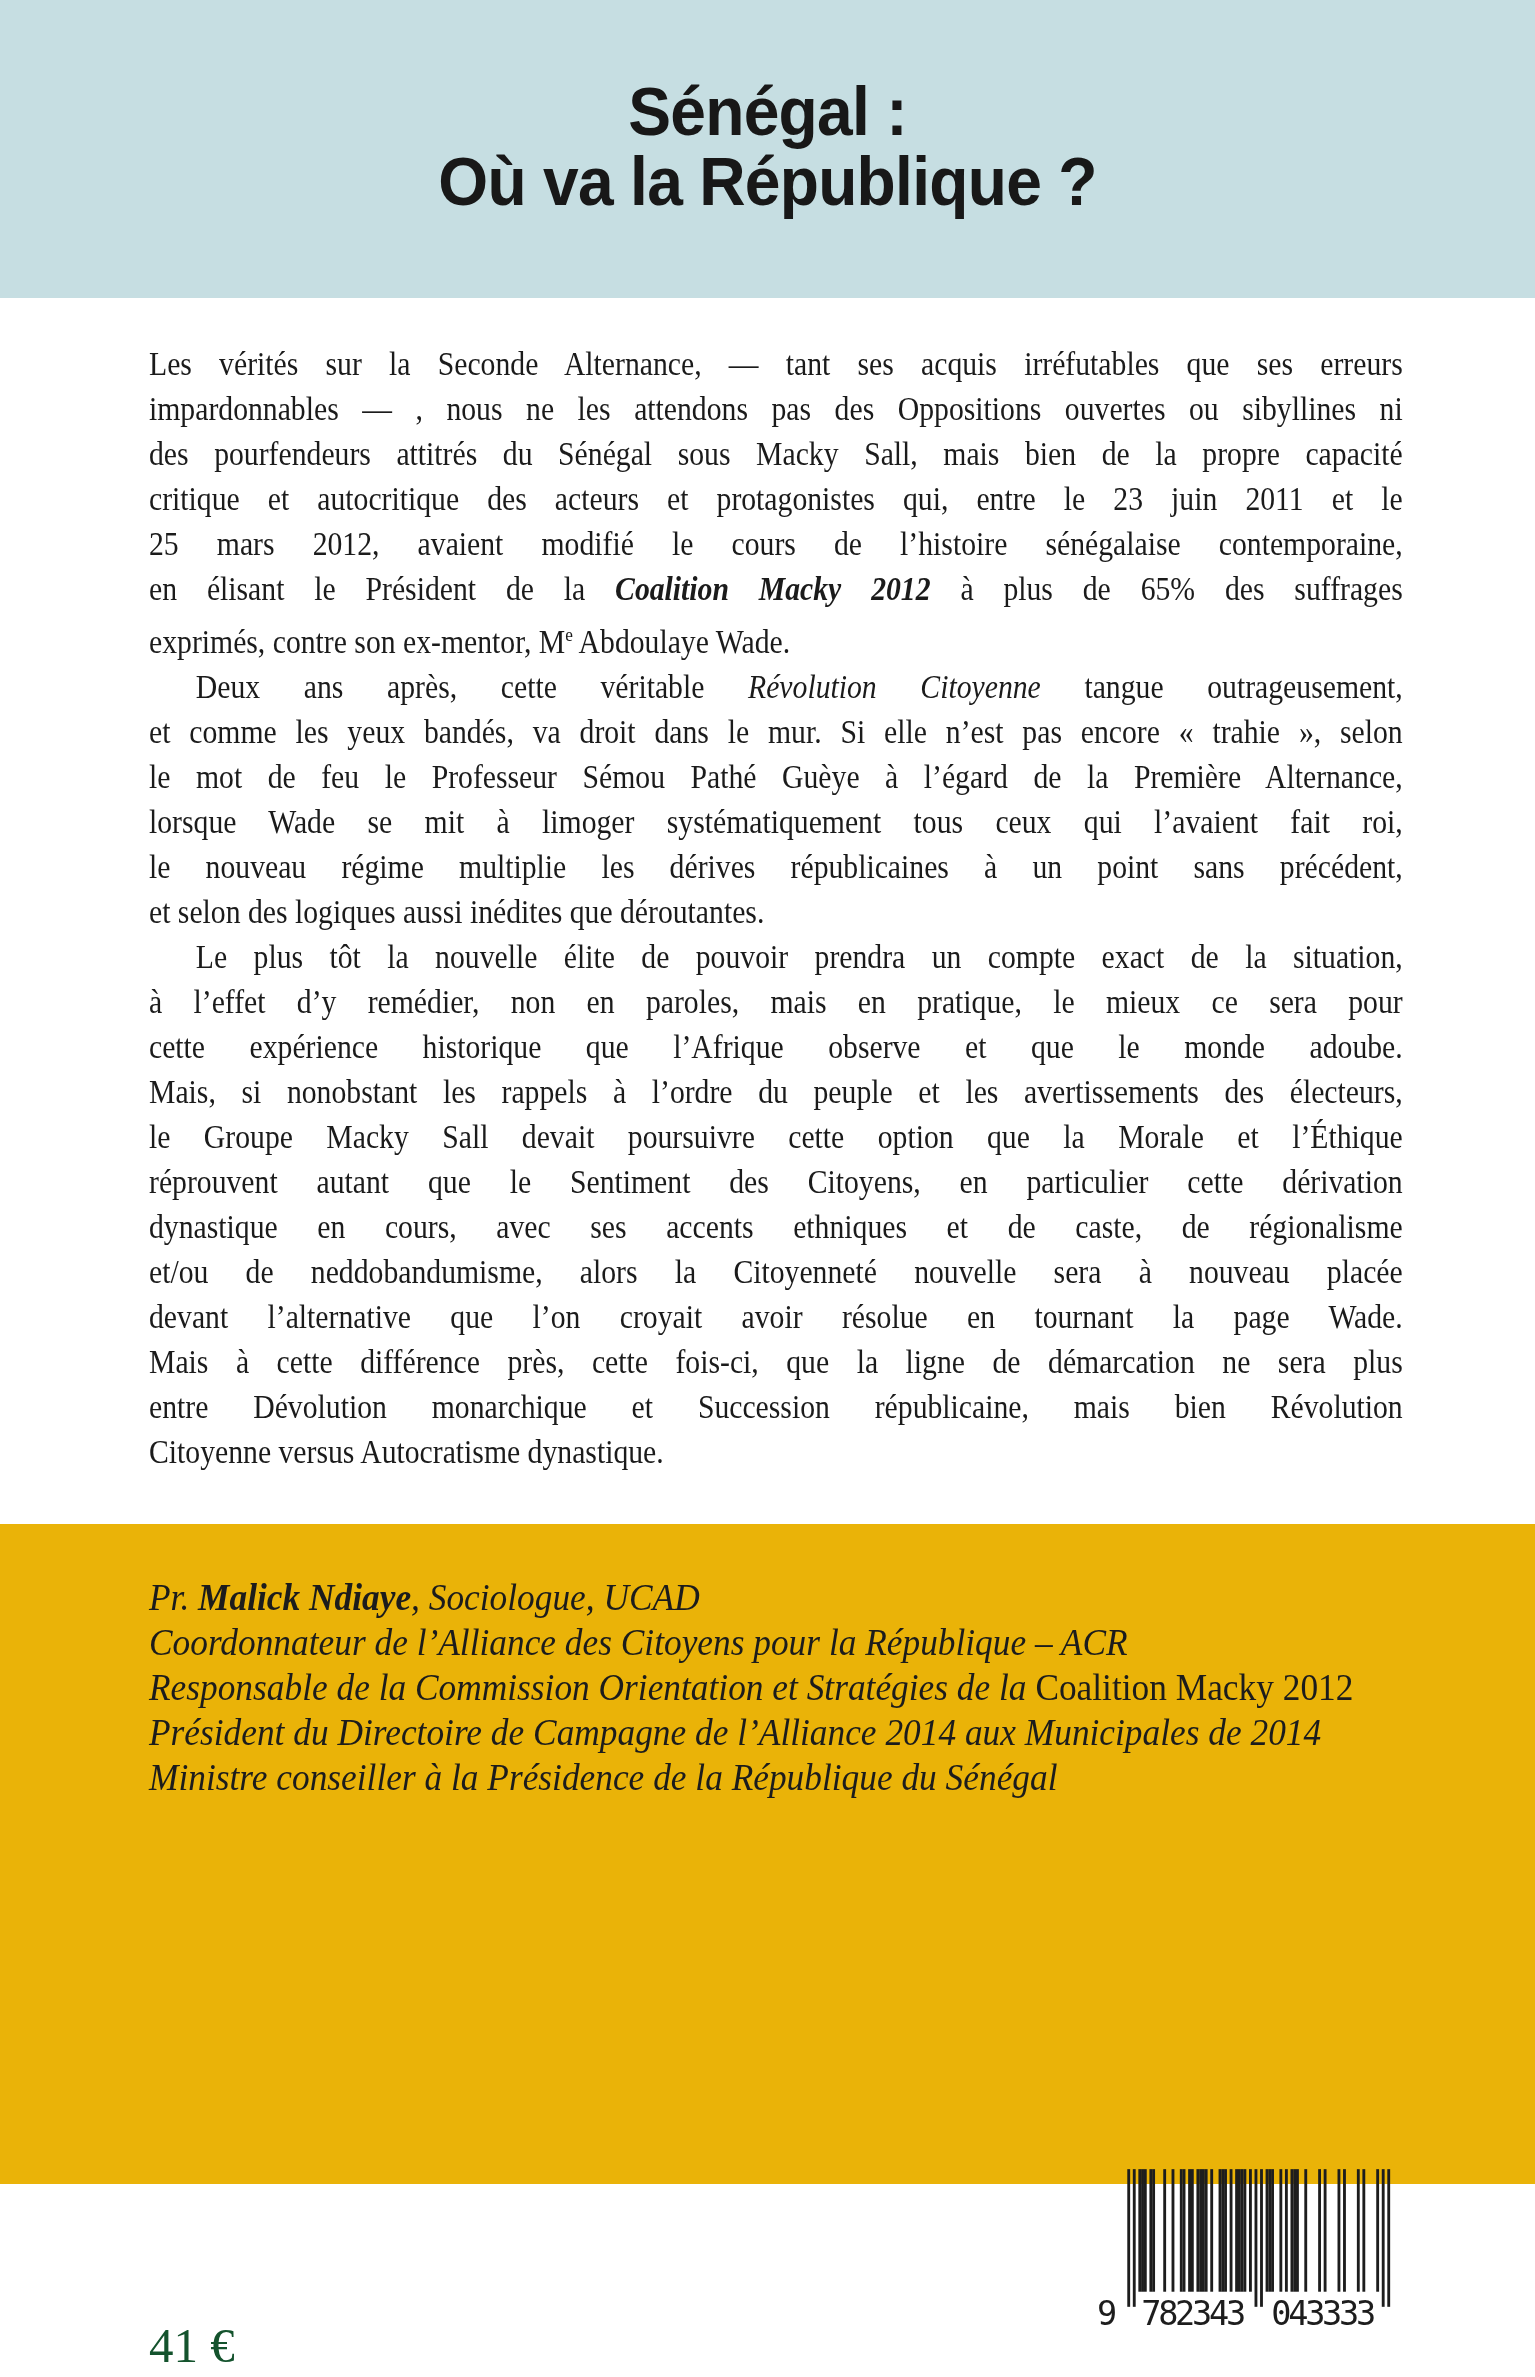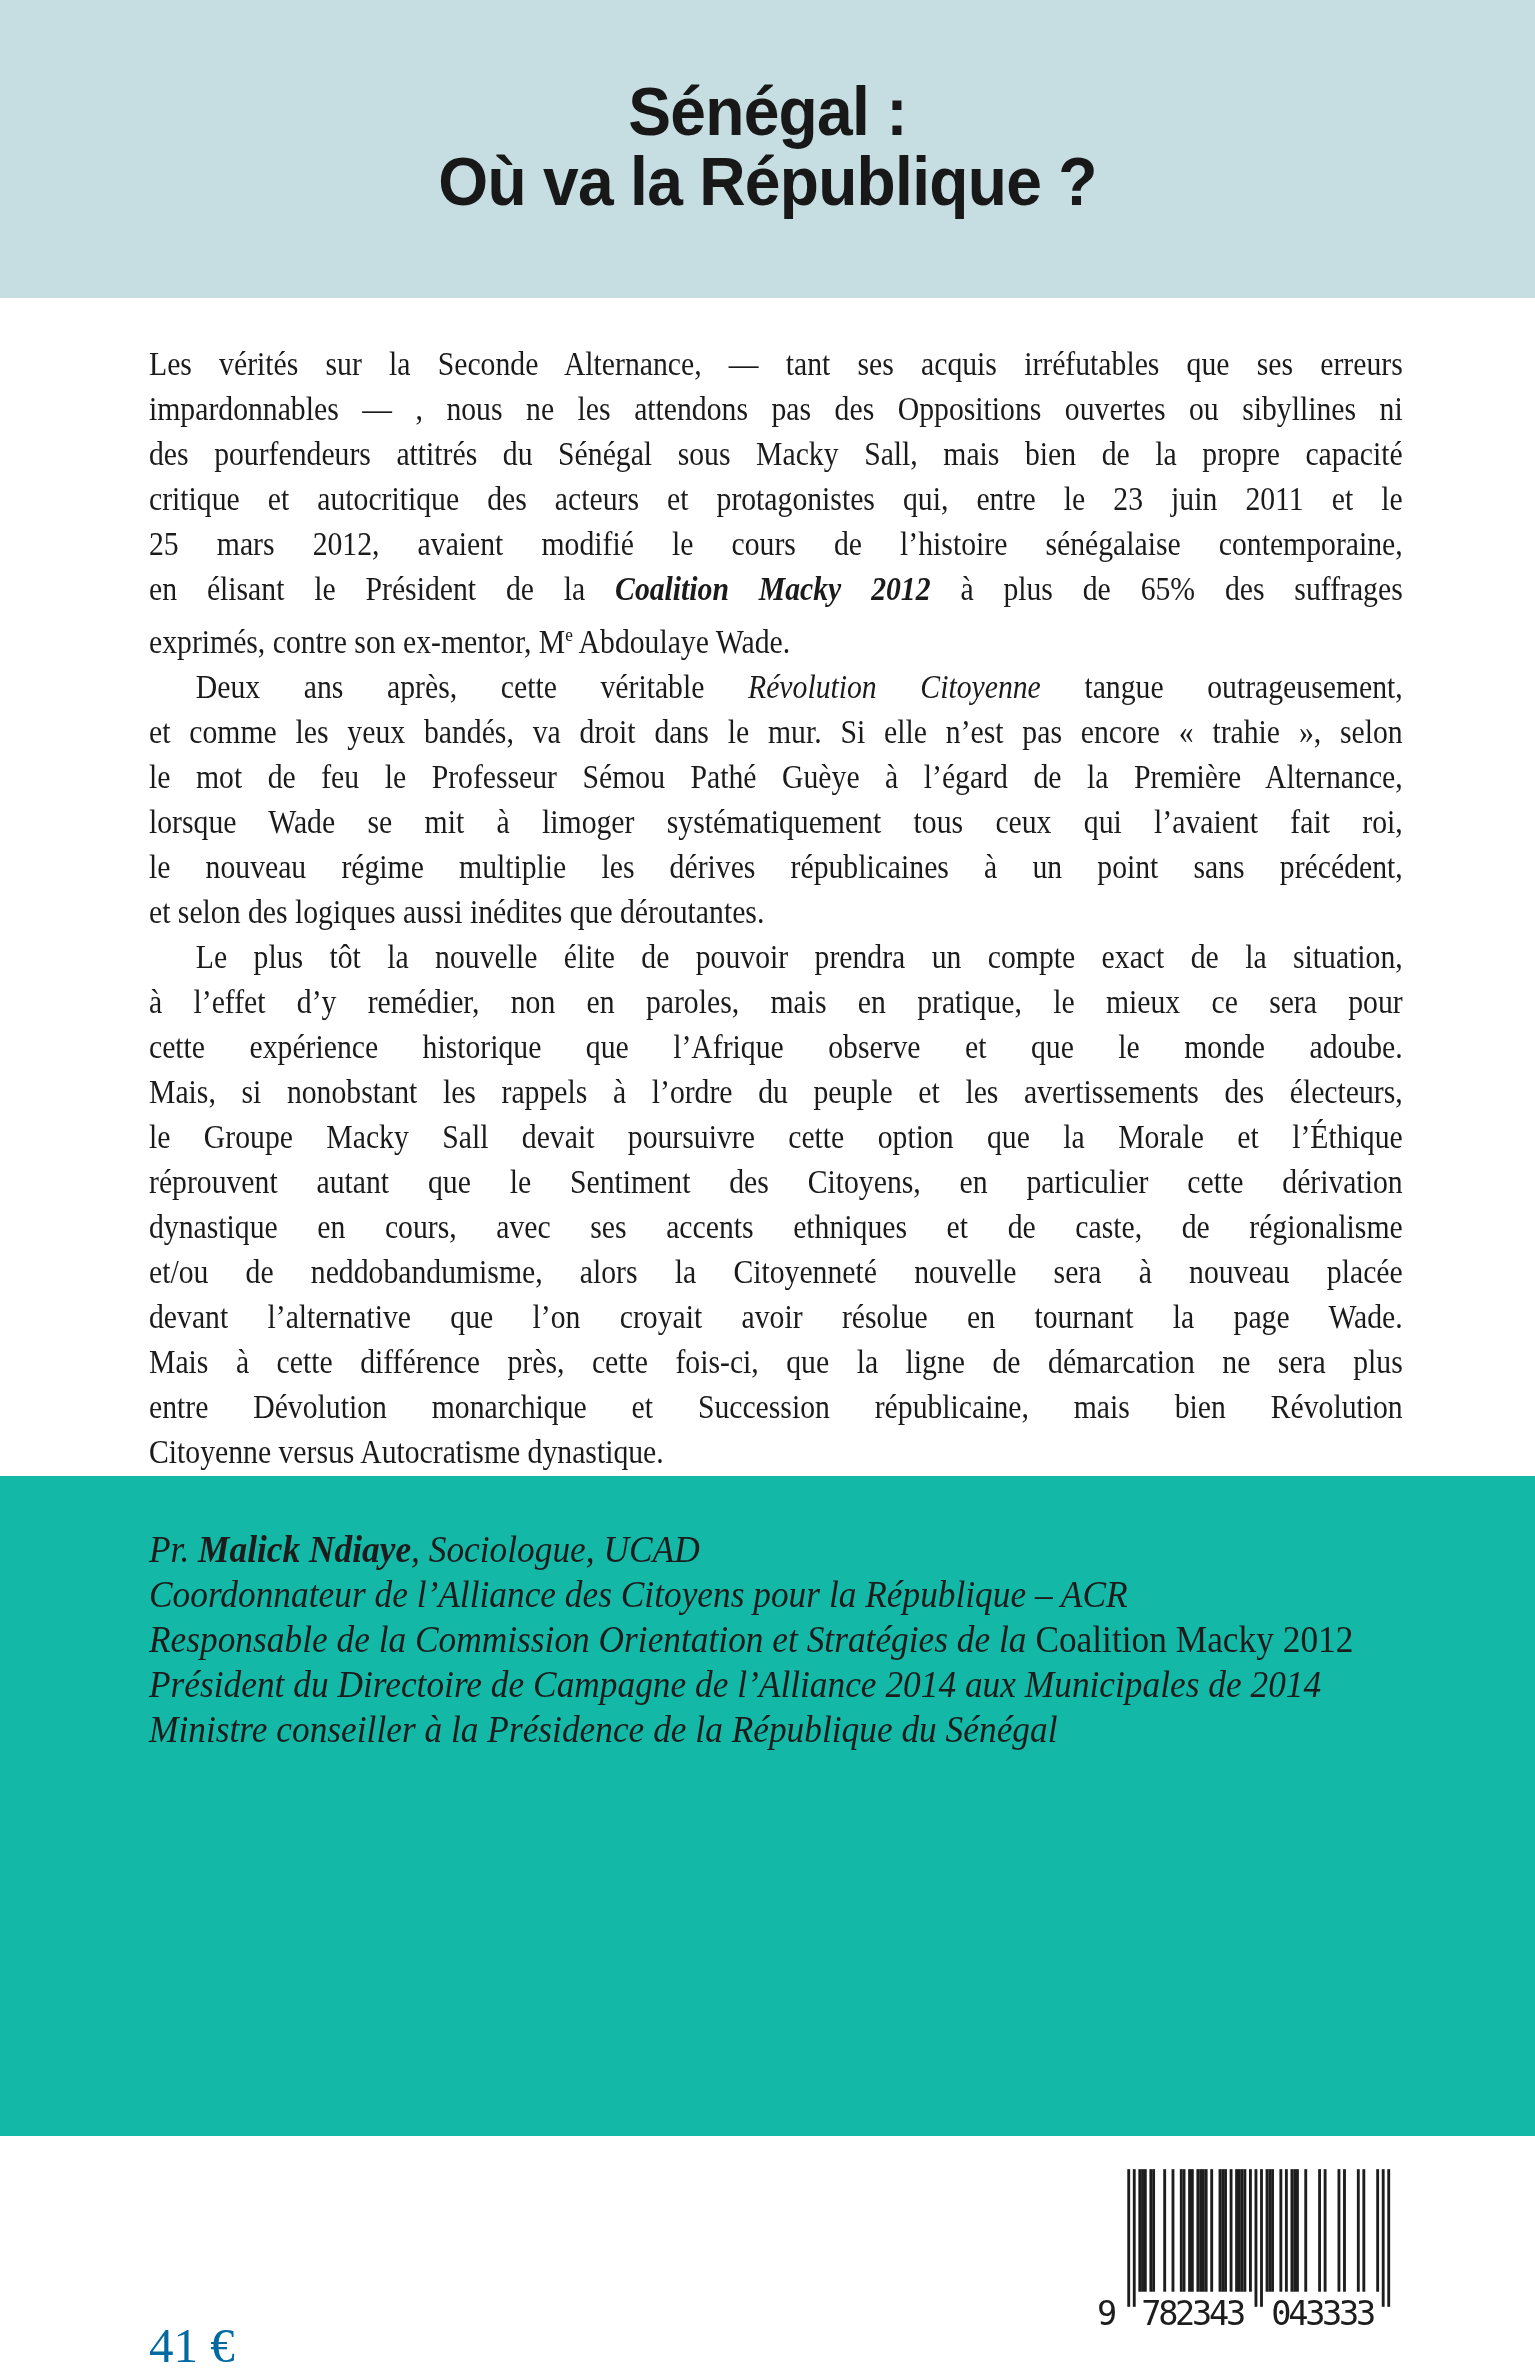--- a/index.html
+++ b/index.html
@@ -27,21 +27,21 @@
   .bi{font-weight:bold;font-style:italic;}
   .i{font-style:italic;}
   .rm{font-style:normal;}
   sup{font-size:0.58em;}
   .author-block{
     position:absolute;left:149px;top:51px;width:1426px;
     font-size:38px;line-height:45px;
     transform:scaleX(0.93);transform-origin:0 0;color:#1c1c1c;
   }
   .isbn{position:absolute;left:149px;top:2252px;font-size:49px;line-height:52px;color:#161616;}
-  .price{position:absolute;left:149px;top:2320px;font-size:49px;line-height:52px;color:#0369a1;}
+  .price{position:absolute;left:149px;top:2320px;font-size:49px;line-height:52px;color:#14532d;}
   .barcode{position:absolute;left:1082px;top:2169px;width:319px;height:164px;}
   .bc-digit{font-family:"DejaVu Sans Mono",monospace;font-size:40px;fill:#1d1d1d;}
 </style>
 </head>
 <body>
 
 <div class="page">
 
   <div class="band band-top" style="background: rgb(198, 222, 226);">
     <div class="title">
@@ -77,21 +77,21 @@
         <div class="line j"><span>réprouvent autant que le Sentiment des Citoyens, en particulier cette dérivation</span></div>
         <div class="line j"><span>dynastique en cours, avec ses accents ethniques et de caste, de régionalisme</span></div>
         <div class="line j"><span>et/ou de neddobandumisme, alors la Citoyenneté nouvelle sera à nouveau placée</span></div>
         <div class="line j"><span>devant l’alternative que l’on croyait avoir résolue en tournant la page Wade.</span></div>
         <div class="line j"><span>Mais à cette différence près, cette fois-ci, que la ligne de démarcation ne sera plus</span></div>
         <div class="line j"><span>entre Dévolution monarchique et Succession républicaine, mais bien Révolution</span></div>
         <div class="line"><span>Citoyenne versus Autocratisme dynastique.</span></div>
       </div>
     </div>
 
-  <div class="band band-author" style="background: #14b8a6;">
+  <div class="band band-author" style="background: #eab308; margin-top: 48px;">
     <div class="author-block" id="author-block">
         <div class="line"><span class="i">Pr. </span><span class="bi">Malick Ndiaye</span><span class="i">, Sociologue, UCAD</span></div>
         <div class="line"><span class="i">Coordonnateur de l’Alliance des Citoyens pour la République – ACR</span></div>
         <div class="line"><span class="i">Responsable de la Commission Orientation et Stratégies de la </span><span class="rm">Coalition Macky 2012</span></div>
         <div class="line"><span class="i">Président du Directoire de Campagne de l’Alliance 2014 aux Municipales de 2014</span></div>
         <div class="line"><span class="i">Ministre conseiller à la Présidence de la République du Sénégal</span></div>
       </div>
   </div>
 
   <div class="price">41 €</div>

